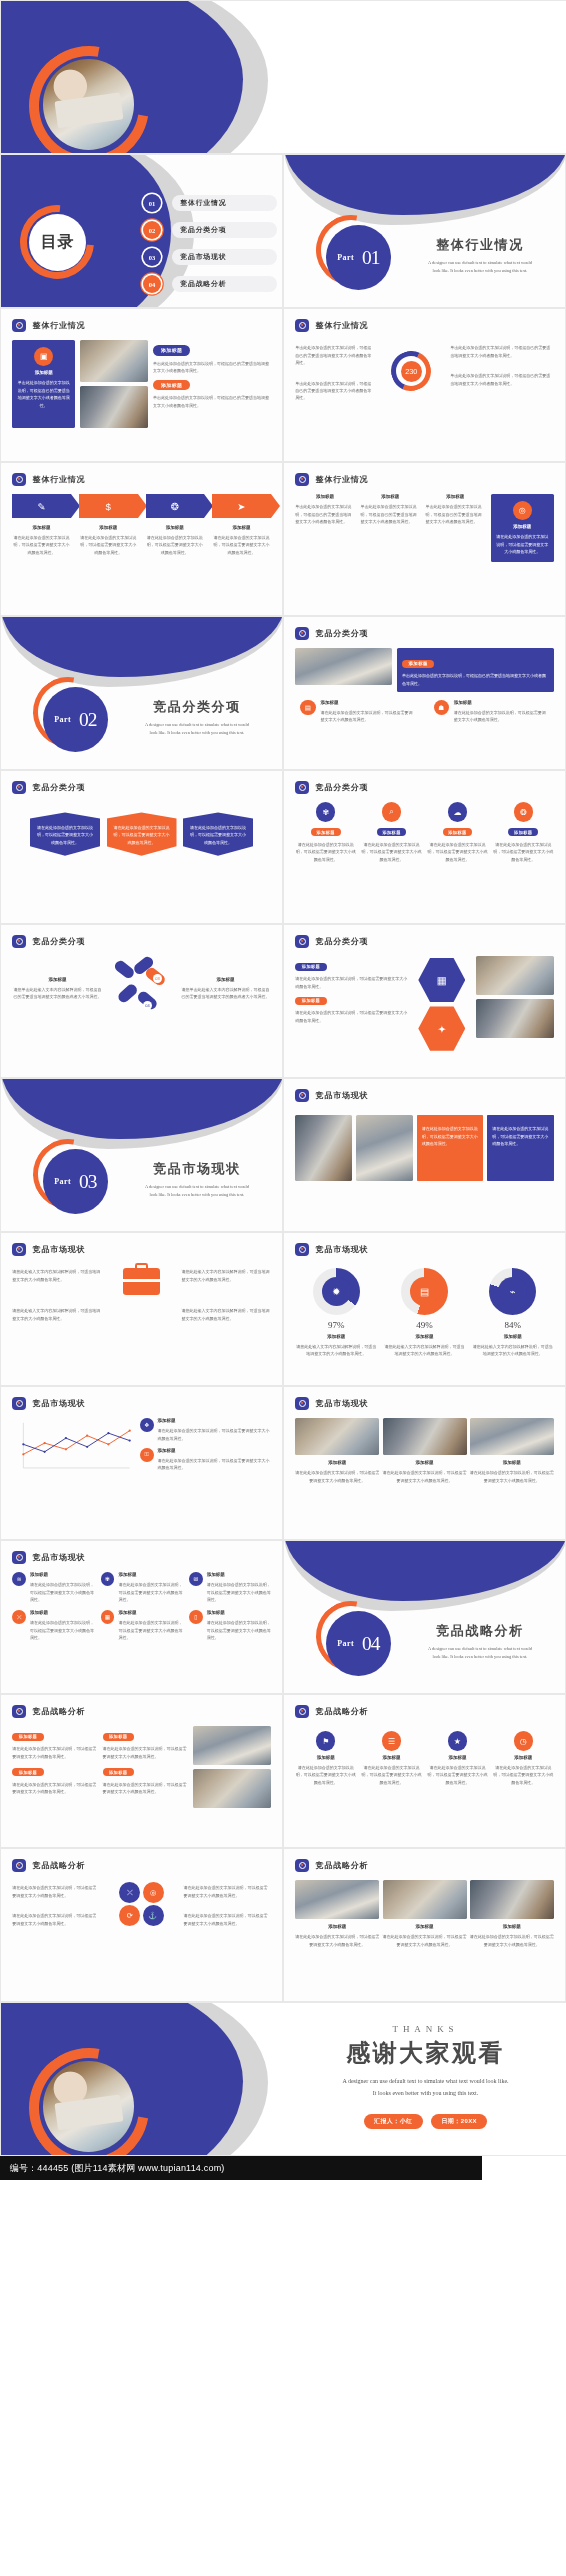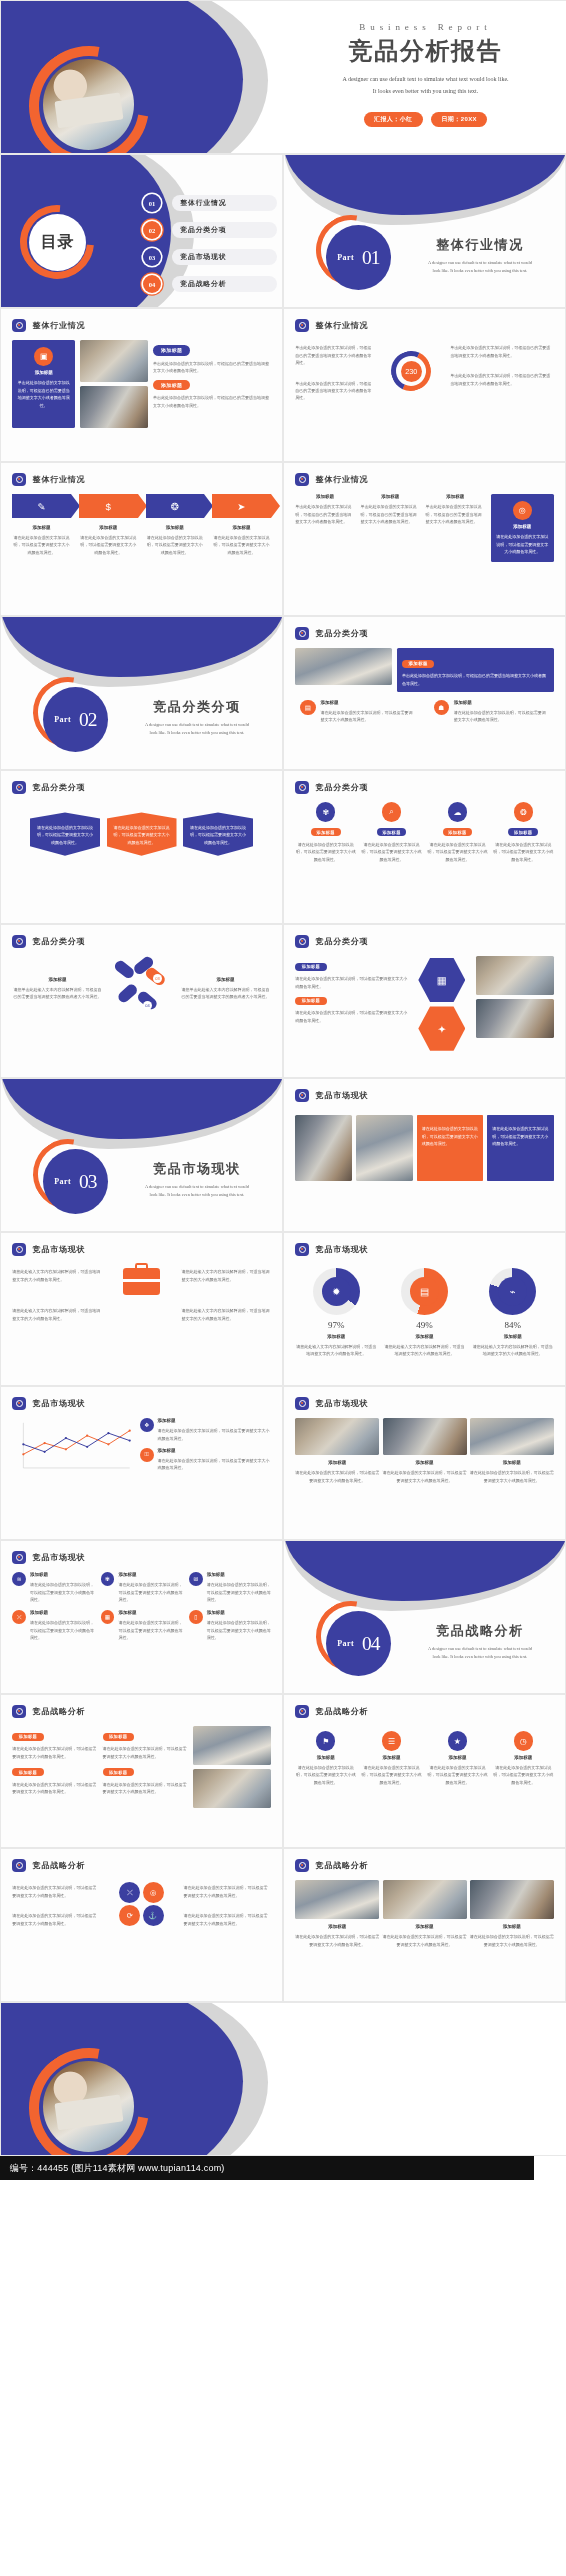--- a/index.html
+++ b/index.html
@@ -235,49 +235,37 @@
   .chartbox { position: relative; width: 121px; height: 58px; }
 
   
   .thanks-title {
     text-align: center; font-family: "Liberation Serif", serif; font-weight: bold;
     font-size: 24px; color: #4a4a4a; letter-spacing: 2.4px;
   }
 
   
   .footer {
-    clear: both; width: 534px; background: #111; color: #fff;
+    clear: both; width: 482px; background: #111; color: #fff;
     font-size: 9px; padding: 5.7px 9.7px; letter-spacing: 0.2px;
     font-family: "Liberation Sans", sans-serif;
   }
   .clearfix::after { content:""; display:block; clear:both; }
 </style>
 </head>
 <body>
 
 <div class="sheet">
 
   <div class="row">
     <div class="slide full cover">
       <div class="cover-greyblob"></div>
       <div class="cover-blueblob"></div>
       <div class="cover-photo"></div>
       <div class="cover-ring"></div>
-      <div class="cover-right">
-        <div class="eyebrow">Business Report</div>
-        <div class="cover-title">竞品分析报告</div>
-        <div class="cover-sub">
-          <div>A designer can use default text to simulate what text would look like.</div>
-          <div>It looks even better with you using this text.</div>
-        </div>
-        <div class="badges">
-          <div class="badge">汇报人：小红</div>
-          <div class="badge">日期：20XX</div>
-        </div>
-      </div>
     </div>
   </div>
 
   <div class="row">
     <div class="slide">
       <div class="toc-grey"></div>
       <div class="toc-blue"></div>
       <div class="toc-ring"></div>
       <div class="toc-circle">
         <span class="toc-circle-cn">目录</span>
@@ -997,19 +985,31 @@
       </div>
     </div>
   </div>
 
   <div class="row">
     <div class="slide full cover">
       <div class="cover-greyblob"></div>
       <div class="cover-blueblob"></div>
       <div class="cover-photo"></div>
       <div class="cover-ring"></div>
+      <div class="cover-right">
+        <div class="eyebrow">THANKS</div>
+        <div class="thanks-title" style="margin-top:3.2px;">感谢大家观看</div>
+        <div class="cover-sub">
+          <div>A designer can use default text to simulate what text would look like.</div>
+          <div>It looks even better with you using this text.</div>
+        </div>
+        <div class="badges">
+          <div class="badge">汇报人：小红</div>
+          <div class="badge">日期：20XX</div>
+        </div>
+      </div>
     </div>
   </div>
 
   <div class="clearfix"></div>
   <div class="footer">编号：444455 (图片114素材网 www.tupian114.com)</div>
 </div>
 
 
 </body></html>

